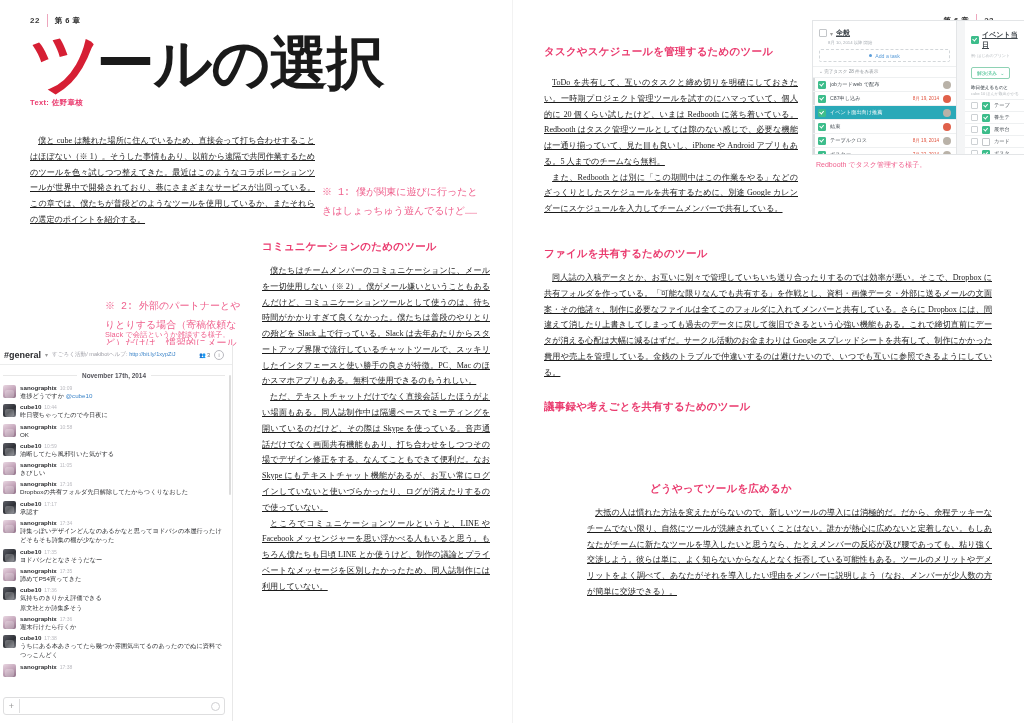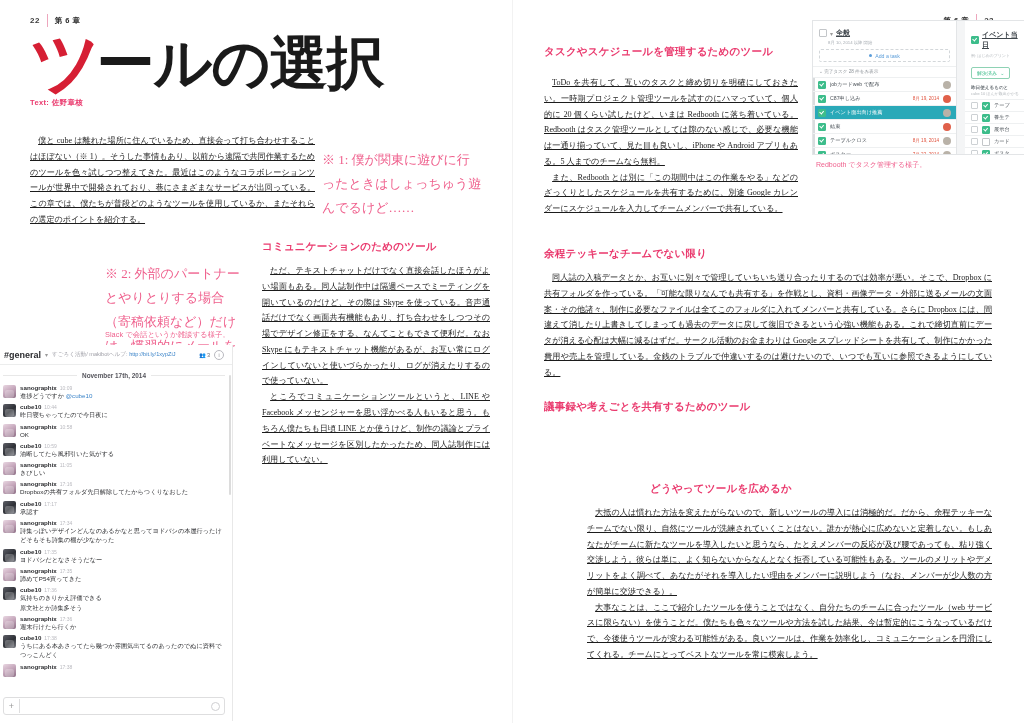--- a/index.html
+++ b/index.html
@@ -34,22 +34,22 @@
                      display:inline-block;transform:translateY(4px) rotate(-1deg);
                      margin-right:-4px;}
   .byline{margin-top:6px;font-size:7.5px;color:#ea3a6e;letter-spacing:.05em;
           font-family:"Liberation Sans","DejaVu Sans",sans-serif;font-weight:700;}
 
   
   .bodytext{font-size:8.1px;line-height:1.95;text-align:justify;
             text-justify:inter-character;color:#1c1c1c;}
   .bodytext p{margin:0 0 0 0;text-indent:1em;text-decoration:underline;}
   .bodytext p+p{margin-top:0;}
-  .note{color:#ef5f8c;font-size:13px;line-height:1.85;
-        font-family:Liberation Serif, serif;}
+  .note{color:#ef5f8c;font-size:10px;line-height:1.85;
+        font-family:Liberation Mono, monospace;margin-top:36px;}
 
   .lead{position:absolute;left:30px;top:133px;width:285px;}
   .note1{position:absolute;left:322px;top:148px;width:160px;}
 
   .sec-h{color:#ea3a6e;font-weight:700;font-size:10.5px;letter-spacing:.02em;
          font-family:"Liberation Sans","DejaVu Sans",sans-serif;}
 
   
   .col-comm{position:absolute;left:262px;top:240px;width:228px;}
   .col-comm .sec-h{margin-bottom:9px;}
@@ -174,20 +174,21 @@
     </div>
 
     <div class="note1 note">※ 1: 僕が関東に遊びに行ったときはしょっちゅう遊んでるけど……</div>
 
     <div class="note2 note">※ 2: 外部のパートナーとやりとりする場合（寄稿依頼など）だけは、慣習的にメールを使ってる。</div>
     <div class="cap-slack">Slack で会話というか雑談する様子。</div>
 
     <div class="col-comm">
       <div class="sec-h">コミュニケーションのためのツール</div>
       <div class="bodytext">
+        <p>僕たちはチームメンバーのコミュニケーションに、メールを一切使用しない（※ 2）。僕がメール嫌いということもあるんだけど、コミュニケーションツールとして使うのは、待ち時間がかかりすぎて良くなかった。僕たちは普段のやりとりの殆どを Slack 上で行っている。Slack は去年あたりからスタートアップ界隈で流行しているチャットツールで、スッキリしたインタフェースと使い勝手の良さが特徴。PC、Mac のほかスマホアプリもある。無料で使用できるのもうれしい。</p>
         <p>ただ、テキストチャットだけでなく直接会話したほうがよい場面もある。同人誌制作中は隔週ペースでミーティングを開いているのだけど、その際は Skype を使っている。音声通話だけでなく画面共有機能もあり、打ち合わせをしつつその場でデザイン修正をする、なんてこともできて便利だ。なお Skype にもテキストチャット機能があるが、お互い常にログインしていないと使いづらかったり、ログが消えたりするので使っていない。</p>
         <p>ところでコミュニケーションツールというと、LINE や Facebook メッセンジャーを思い浮かべる人もいると思う。もちろん僕たちも日頃 LINE とか使うけど、制作の議論とプライベートなメッセージを区別したかったため、同人誌制作には利用していない。</p>
       </div>
     </div>
 
     <div class="slack">
       <div class="slack-head">
         <span class="slack-chan">#general</span>
         <span class="slack-caret">▾</span>
         <span class="slack-topic">
@@ -474,32 +475,31 @@
               <span class="rb-sq"></span>
               <span class="rb-chk on"></span>
               <span class="rb-name">ポスタ</span>
             </div>
           </div>
       </div>
     </div>
     <div class="cap-rb">Redbooth でタスク管理する様子。</div>
 
     <div class="r-wide">
-      <div class="sec-h">余程テッキーなチームでない限り</div>
+      <div class="sec-h">ファイルを共有するためのツール</div>
       <div class="bodytext">
         <p>同人誌の入稿データとか、お互いに別々で管理していちいち送り合ったりするのでは効率が悪い。そこで、Dropbox に共有フォルダを作っている。「可能な限りなんでも共有する」を作戦とし、資料・画像データ・外部に送るメールの文面案・その他諸々、制作に必要なファイルは全てこのフォルダに入れてメンバーと共有している。さらに Dropbox には、間違えて消したり上書きしてしまっても過去のデータに戻して復旧できるという心強い機能もある。これで締切直前にデータが消える心配は大幅に減るはずだ。サークル活動のお金まわりは Google スプレッドシートを共有して、制作にかかった費用や売上を管理している。金銭のトラブルで仲違いするのは避けたいので、いつでも互いに参照できるようにしている。</p>
       </div>
     </div>
 
     <div class="r-mid">
       <div class="sec-h">議事録や考えごとを共有するためのツール</div>
     </div>
 
     <div class="r-bottom">
       <div class="sec-h">どうやってツールを広めるか</div>
       <div class="bodytext">
         <p>大抵の人は慣れた方法を変えたがらないので、新しいツールの導入には消極的だ。だから、余程テッキーなチームでない限り、自然にツールが洗練されていくことはない。誰かが熱心に広めないと定着しない。もしあなたがチームに新たなツールを導入したいと思うなら、たとえメンバーの反応が及び腰であっても、粘り強く交渉しよう。彼らは単に、よく知らないからなんとなく拒否している可能性もある。ツールのメリットやデメリットをよく調べて、あなたがそれを導入したい理由をメンバーに説明しよう（なお、メンバーが少人数の方が簡単に交渉できる）。</p>
-        <p>大事なことは、ここで紹介したツールを使うことではなく、自分たちのチームに合ったツール（web サービスに限らない）を使うことだ。僕たちも色々なツールや方法を試した結果、今は暫定的にこうなっているだけで、今後使うツールが変わる可能性がある。良いツールは、作業を効率化し、コミュニケーションを円滑にしてくれる。チームにとってベストなツールを常に模索しよう。</p>
       </div>
     </div>
 
   </div>
 </div>
 
 </body></html>

